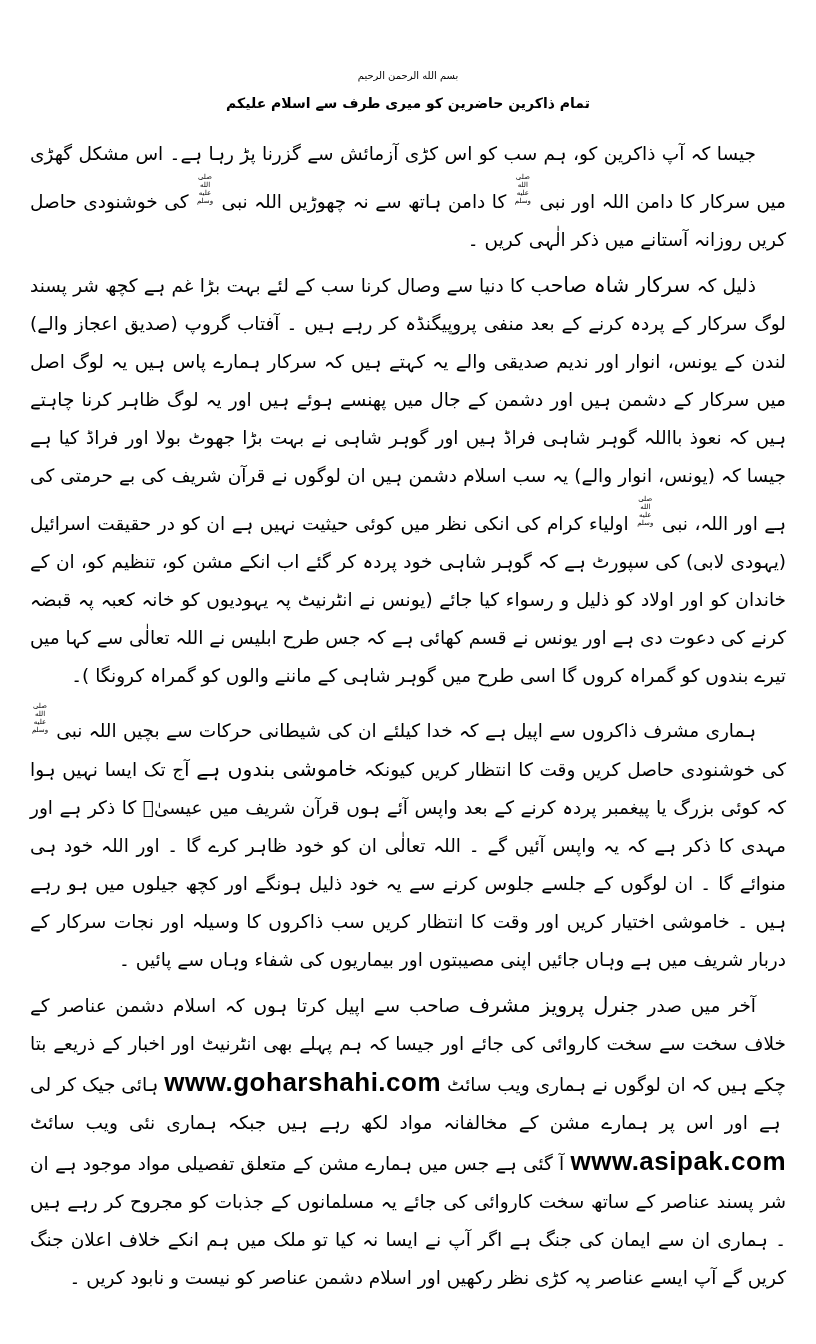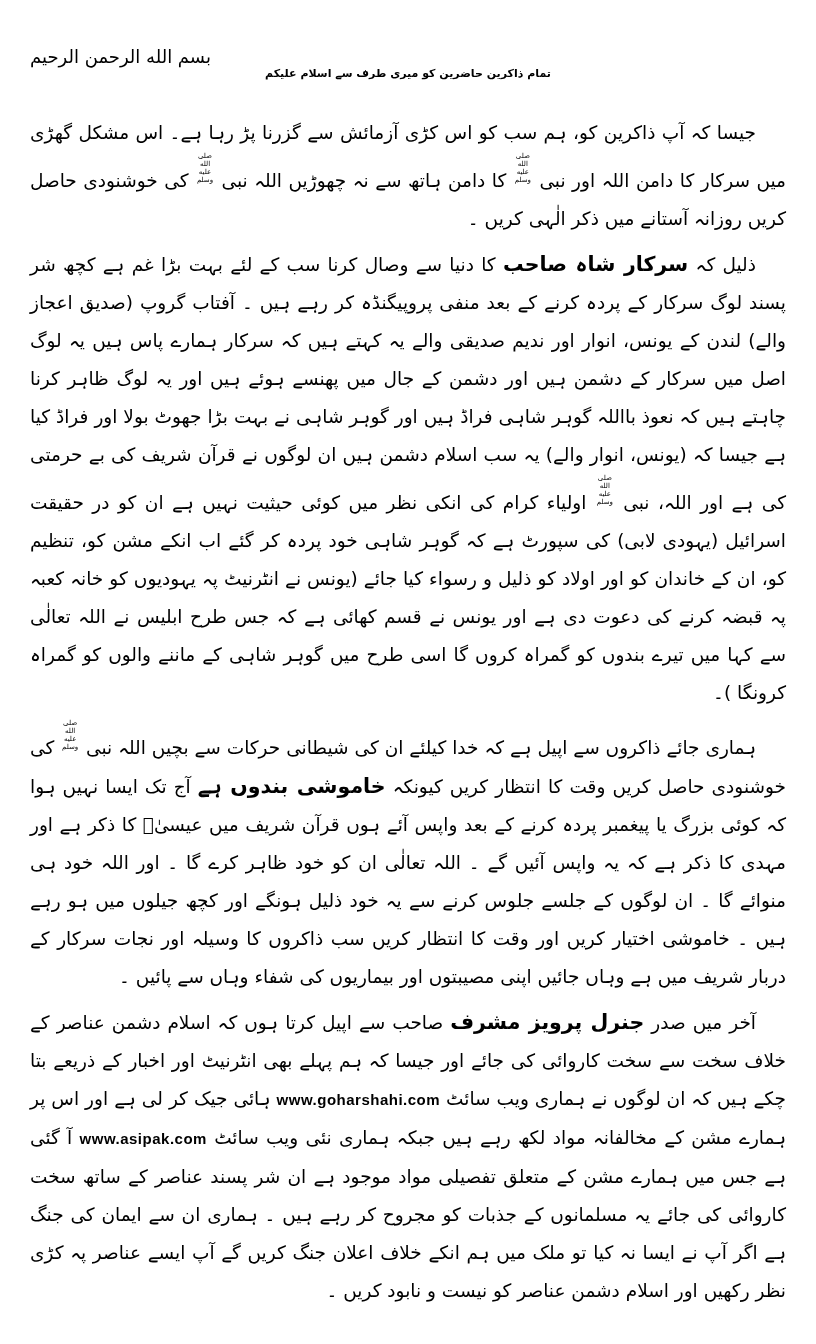--- a/index.html
+++ b/index.html
@@ -10,58 +10,60 @@
     margin: 0 auto;
     background: #ffffff;
     color: #000000;
     font-family: "DejaVu Sans", sans-serif;
     box-sizing: border-box;
     padding: 46px 30px 0 30px;
     overflow: hidden;
     direction: rtl;
   }
   .bismillah {
-    text-align: left;
-    font-size: 18px;
+    text-align: center;
+    font-size: 10px;
     letter-spacing: 0.5px;
+    margin-top: 24px;
   }
   .salutation {
     text-align: center;
-    font-size: 11px;
+    font-size: 14px;
     font-weight: bold;
+    margin-top: 14px;
   }
-  .body-text { margin-top: 34px; }
+  .body-text { margin-top: 24px; }
   p.para {
     direction: rtl;
     text-align: justify;
     font-size: 18.5px;
     line-height: 38px;
     margin: 0 0 7px 0;
     text-indent: 30px;
   }
   .b-urdu {
-    font-weight: bold;
+    font-weight: normal;
     font-size: 20.5px;
   }
   .saw {
     display: inline-block;
     font-size: 7px;
     line-height: 1.15;
     width: 20px;
     text-align: center;
     vertical-align: 5px;
     white-space: normal;
     text-indent: 0;
   }
   .url {
     font-weight: bold;
     direction: ltr;
     unicode-bidi: embed;
     font-family: "Liberation Sans", "DejaVu Sans", sans-serif;
-    font-size: 15px;
+    font-size: 26px;
     letter-spacing: 0.5px;
   }
 </style>
 </head>
 <body>
 
 <div class="page">
 
   <div class="bismillah">بسم الله الرحمن الرحيم</div>
 
@@ -79,21 +81,21 @@
 
     <p class="para">
       <span>ذلیل کہ </span>
       <span class="b-urdu">سرکار شاہ صاحب</span>
       <span> کا دنیا سے وصال کرنا سب کے لئے بہت بڑا غم ہے کچھ شر پسند لوگ سرکار کے پردہ کرنے کے بعد منفی پروپیگنڈہ کر رہے ہیں ۔ آفتاب گروپ (صدیق اعجاز والے) لندن کے یونس، انوار اور ندیم صدیقی والے یہ کہتے ہیں کہ سرکار ہمارے پاس ہیں یہ لوگ اصل میں سرکار کے دشمن ہیں اور دشمن کے جال میں پھنسے ہوئے ہیں اور یہ لوگ ظاہر کرنا چاہتے ہیں کہ نعوذ بااللہ گوہر شاہی فراڈ ہیں اور گوہر شاہی نے بہت بڑا جھوٹ بولا اور فراڈ کیا ہے جیسا کہ (یونس، انوار والے) یہ سب اسلام دشمن ہیں ان لوگوں نے قرآن شریف کی بے حرمتی کی ہے اور اللہ، نبی </span>
       <span class="saw">صلى الله عليه وسلم</span>
       <span> اولیاء کرام کی انکی نظر میں کوئی حیثیت نہیں ہے ان کو در حقیقت اسرائیل (یہودی لابی) کی سپورٹ ہے کہ گوہر شاہی خود پردہ کر گئے اب انکے مشن کو، تنظیم کو، ان کے خاندان کو اور اولاد کو ذلیل و رسواء کیا جائے (یونس نے انٹرنیٹ پہ یہودیوں کو خانہ کعبہ پہ قبضہ کرنے کی دعوت دی ہے اور یونس نے قسم کھائی ہے کہ جس طرح ابلیس نے اللہ تعالٰی سے کہا میں تیرے بندوں کو گمراہ کروں گا اسی طرح میں گوہر شاہی کے ماننے والوں کو گمراہ کرونگا )۔</span>
     </p>
 
     <p class="para">
-      <span>ہماری جائے ذاکروں سے اپیل ہے کہ خدا کیلئے ان کی شیطانی حرکات سے بچیں اللہ نبی </span>
+      <span>ہماری مشرف ذاکروں سے اپیل ہے کہ خدا کیلئے ان کی شیطانی حرکات سے بچیں اللہ نبی </span>
       <span class="saw">صلى الله عليه وسلم</span>
       <span> کی خوشنودی حاصل کریں وقت کا انتظار کریں کیونکہ </span>
       <span class="b-urdu">خاموشی بندوں ہے</span>
       <span> آج تک ایسا نہیں ہوا کہ کوئی بزرگ یا پیغمبر پردہ کرنے کے بعد واپس آئے ہوں قرآن شریف میں عیسیٰؑ کا ذکر ہے اور مہدی کا ذکر ہے کہ یہ واپس آئیں گے ۔ اللہ تعالٰی ان کو خود ظاہر کرے گا ۔ اور اللہ خود ہی منوائے گا ۔ ان لوگوں کے جلسے جلوس کرنے سے یہ خود ذلیل ہونگے اور کچھ جیلوں میں ہو رہے ہیں ۔ خاموشی اختیار کریں اور وقت کا انتظار کریں سب ذاکروں کا وسیلہ اور نجات سرکار کے دربار شریف میں ہے وہاں جائیں اپنی مصیبتوں اور بیماریوں کی شفاء وہاں سے پائیں ۔</span>
     </p>
 
     <p class="para">
       <span>آخر میں صدر </span>
       <span class="b-urdu">جنرل پرویز مشرف</span>
       <span> صاحب سے اپیل کرتا ہوں کہ اسلام دشمن عناصر کے خلاف سخت سے سخت کاروائی کی جائے اور جیسا کہ ہم پہلے بھی انٹرنیٹ اور اخبار کے ذریعے بتا چکے ہیں کہ ان لوگوں نے ہماری ویب سائٹ </span>

